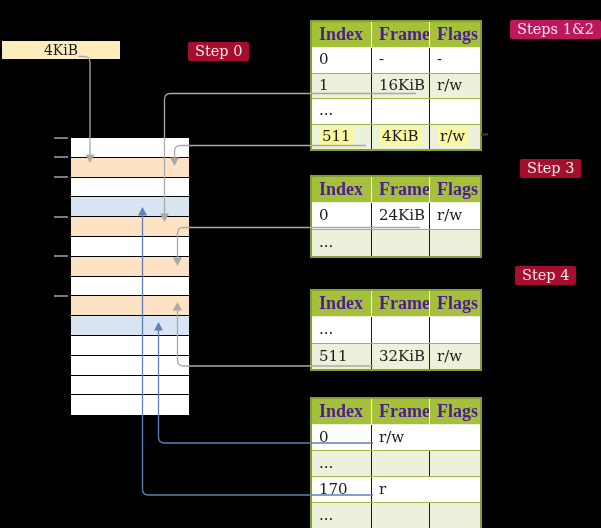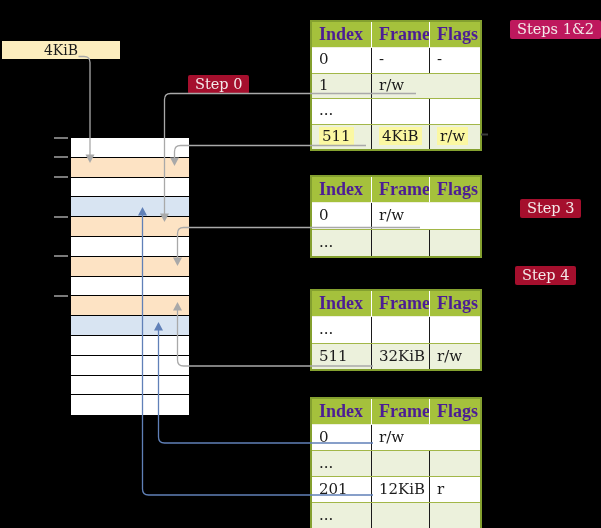--- a/index.html
+++ b/index.html
@@ -33,23 +33,23 @@
   .hl{background:#fbf8a2;padding:0 3px;}
   #overlay{left:0;top:0;pointer-events:none;}
 </style>
 </head>
 <body>
 
 <div id="canvas">
 
   <div id="kib-box" class="abs" style="background: rgb(252, 237, 190);">4KiB</div>
 
-  <div class="step-label abs" style="left: 188px; top: 42px; background: rgb(165, 15, 45); margin-top: 33px;">Step 0</div>
+  <div class="step-label abs" style="left: 188px; top: 42px; background: rgb(165, 15, 45);">Step 0</div>
   <div class="step-label abs" style="left: 510px; top: 20px; background: #be185d;">Steps 1&amp;2</div>
-  <div class="step-label abs" style="left: 520px; top: 159px; background: rgb(165, 15, 45); margin-top: 40px;">Step 3</div>
+  <div class="step-label abs" style="left: 520px; top: 159px; background: rgb(165, 15, 45);">Step 3</div>
   <div class="step-label abs" style="left: 515px; top: 266px; background: rgb(165, 15, 45); text-align: right;">Step 4</div>
 
   <div id="ticks">
       <div class="addr-tick abs" style="top: 136.5px;"></div>
       <div class="addr-tick abs" style="top: 156.3px;"></div>
       <div class="addr-tick abs" style="top: 176.1px;"></div>
       <div class="addr-tick abs" style="top: 215.7px;"></div>
       <div class="addr-tick abs" style="top: 255.3px;"></div>
       <div class="addr-tick abs" style="top: 294.9px;"></div>
     </div>
@@ -76,20 +76,21 @@
           <div class="cell c1">Frame</div>
           <div class="cell c2">Flags</div>
         </div>
         <div class="trow tbody first" style="height: 25.5px; line-height: 23.5px; background: rgb(255, 255, 255);">
           <div class="cell c0"><span>0</span></div>
           <div class="cell c1"><span>-</span></div>
           <div class="cell c2"><span>-</span></div>
         </div>
         <div class="trow tbody rest" style="height: 25.5px; line-height: 23.5px; background: rgb(236, 241, 220);">
           <div class="cell c0"><span>1</span></div>
+          <div class="cell c1"><span>16KiB</span></div>
           <div class="cell c2"><span>r/w</span></div>
         </div>
         <div class="trow tbody rest" style="height: 25.5px; line-height: 23.5px; background: rgb(255, 255, 255);">
           <div class="cell c0"><span>...</span></div>
           <div class="cell c1"><span></span></div>
           <div class="cell c2"><span></span></div>
         </div>
         <div class="trow tbody rest" style="height: 25.5px; line-height: 23.5px; background: rgb(236, 241, 220);">
           <div class="cell c0"><span class="hl" style="background: rgb(251, 248, 162);">511</span></div>
           <div class="cell c1"><span class="hl" style="background: rgb(251, 248, 162);">4KiB</span></div>
@@ -97,20 +98,21 @@
         </div>
       </div>
       <div class="ptable abs" style="top: 175px;">
         <div class="trow thead" style="height: 25px; line-height: 25px; background: rgb(165, 193, 60);">
           <div class="cell c0">Index</div>
           <div class="cell c1">Frame</div>
           <div class="cell c2">Flags</div>
         </div>
         <div class="trow tbody first" style="height: 27px; line-height: 25px; background: rgb(255, 255, 255);">
           <div class="cell c0"><span>0</span></div>
+          <div class="cell c1"><span>24KiB</span></div>
           <div class="cell c2"><span>r/w</span></div>
         </div>
         <div class="trow tbody rest" style="height: 27px; line-height: 25px; background: rgb(236, 241, 220);">
           <div class="cell c0"><span>...</span></div>
           <div class="cell c1"><span></span></div>
           <div class="cell c2"><span></span></div>
         </div>
       </div>
       <div class="ptable abs" style="top: 289px;">
         <div class="trow thead" style="height: 25px; line-height: 25px; background: rgb(165, 193, 60);">
@@ -138,22 +140,21 @@
         <div class="trow tbody first" style="height: 26px; line-height: 24px; background: rgb(255, 255, 255);">
           <div class="cell c0"><span>0</span></div>
           <div class="cell c2"><span>r/w</span></div>
         </div>
         <div class="trow tbody rest" style="height: 26px; line-height: 24px; background: rgb(236, 241, 220);">
           <div class="cell c0"><span>...</span></div>
           <div class="cell c1"><span></span></div>
           <div class="cell c2"><span></span></div>
         </div>
         <div class="trow tbody rest" style="height: 26px; line-height: 24px; background: rgb(255, 255, 255);">
-          <div class="cell c0"><span>201</span></div>
-          <div class="cell c1"><span>12KiB</span></div>
+          <div class="cell c0"><span>170</span></div>
           <div class="cell c2"><span>r</span></div>
         </div>
         <div class="trow tbody rest" style="height: 26px; line-height: 24px; background: rgb(236, 241, 220);">
           <div class="cell c0"><span>...</span></div>
           <div class="cell c1"><span></span></div>
           <div class="cell c2"><span></span></div>
         </div>
       </div>
     </div>
 

